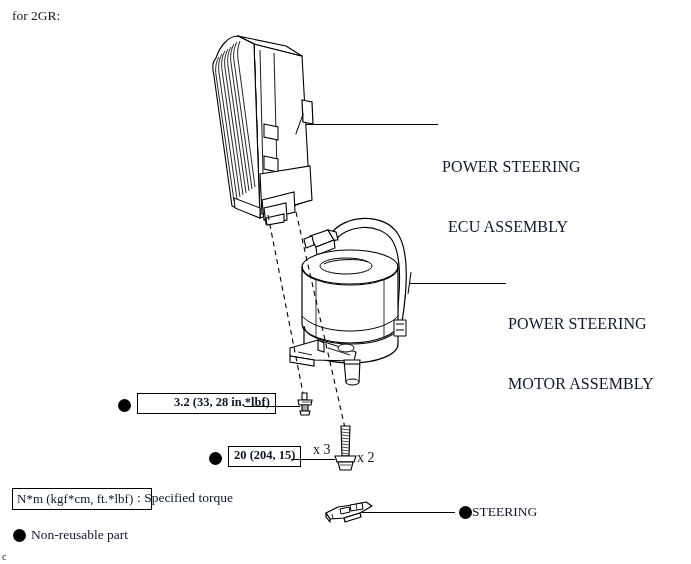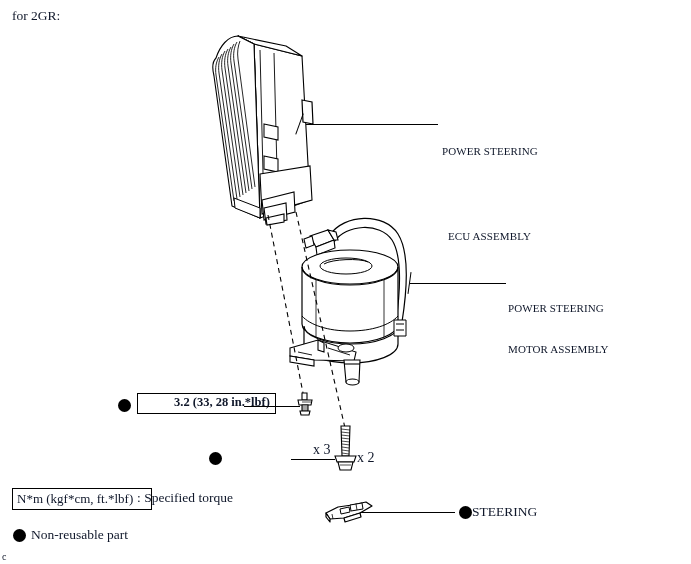--- a/index.html
+++ b/index.html
@@ -30,21 +30,21 @@
 
   
   #header-note {
     left: 12px;
     top: 8px;
     font-size: 13.5px;
   }
 
   
   .callout-label {
-    font-size: 11px;
+    font-size: 16px;
     letter-spacing: 0.1px;
     line-height: 1.25;
   }
   #label-ecu { left: 442px; top: 117px; }
   #label-motor { left: 508px; top: 274px; }
 
   
   .leader {
     background: #000;
     height: 1px;
@@ -197,21 +197,21 @@
     <g fill="#ffffff" stroke="#000000" stroke-width="1.0">
       <path d="M36,170 L62,180 L62,190 L37,180 Z"></path>
     </g>
   </svg>
 
   <div class="abs leader" id="leader-ecu"></div>
   <div class="abs" id="leader-ecu-tick"></div>
 
   <div class="abs txt callout-label" id="label-ecu">
     <div>POWER STEERING</div>
-    <div style="margin-left:6px;margin-top:44px;">ECU ASSEMBLY</div>
+    <div style="margin-left:6px;">ECU ASSEMBLY</div>
   </div>
 
   <svg class="abs art" id="motor-art" style="left:288px; top:212px;" width="135" height="180" viewBox="0 0 135 180">
 
     <g fill="none" stroke="#000000" stroke-width="1.2">
       <path d="M42,23 C56,2 96,0 110,22 C120,38 120,72 114,110"></path>
       <path d="M46,30 C58,12 92,10 104,28 C113,42 113,74 108,110"></path>
     </g>
 
     <g fill="#ffffff" stroke="#000000" stroke-width="1.1">
@@ -307,20 +307,21 @@
     </g>
     <g stroke="#000000" stroke-width="0.7" fill="none">
       <path d="M6,11 L15,11"></path>
       <path d="M6,16 L12,16"></path>
       <path d="M6,18 L12,18"></path>
     </g>
   </svg>
   <div class="abs txt count-label" id="count-1">x 3</div>
 
   <div class="abs bullet" id="bullet-2"></div>
+  <div class="abs txt spec-box" id="spec-box-2">20 (204, 15)</div>
   <div class="abs" id="leader-spec-2"></div>
 
   <svg class="abs art" id="bolt-2" width="26" height="48" viewBox="0 0 26 48">
     <g fill="#ffffff" stroke="#000000" stroke-width="1.1">
 
       <path d="M9,2 L18,2 L17,32 L10,32 Z"></path>
 
       <path d="M3,32 L24,32 L22,38 L5,38 Z"></path>
 
       <path d="M6,38 L21,38 L19,46 L8,46 Z"></path>

